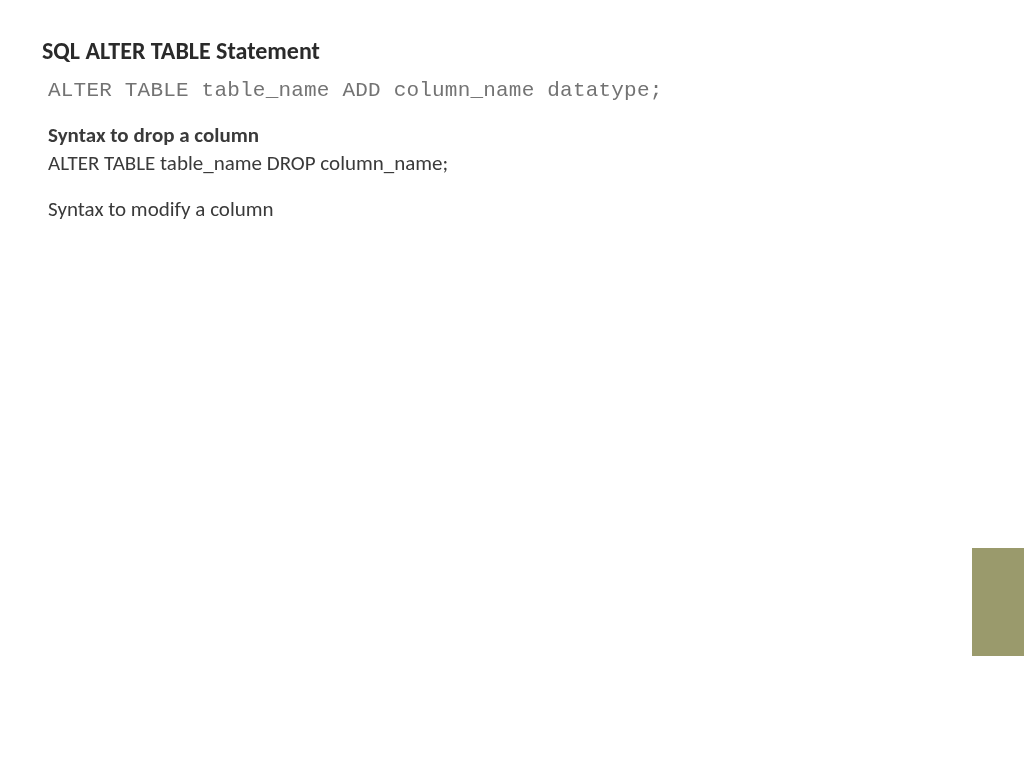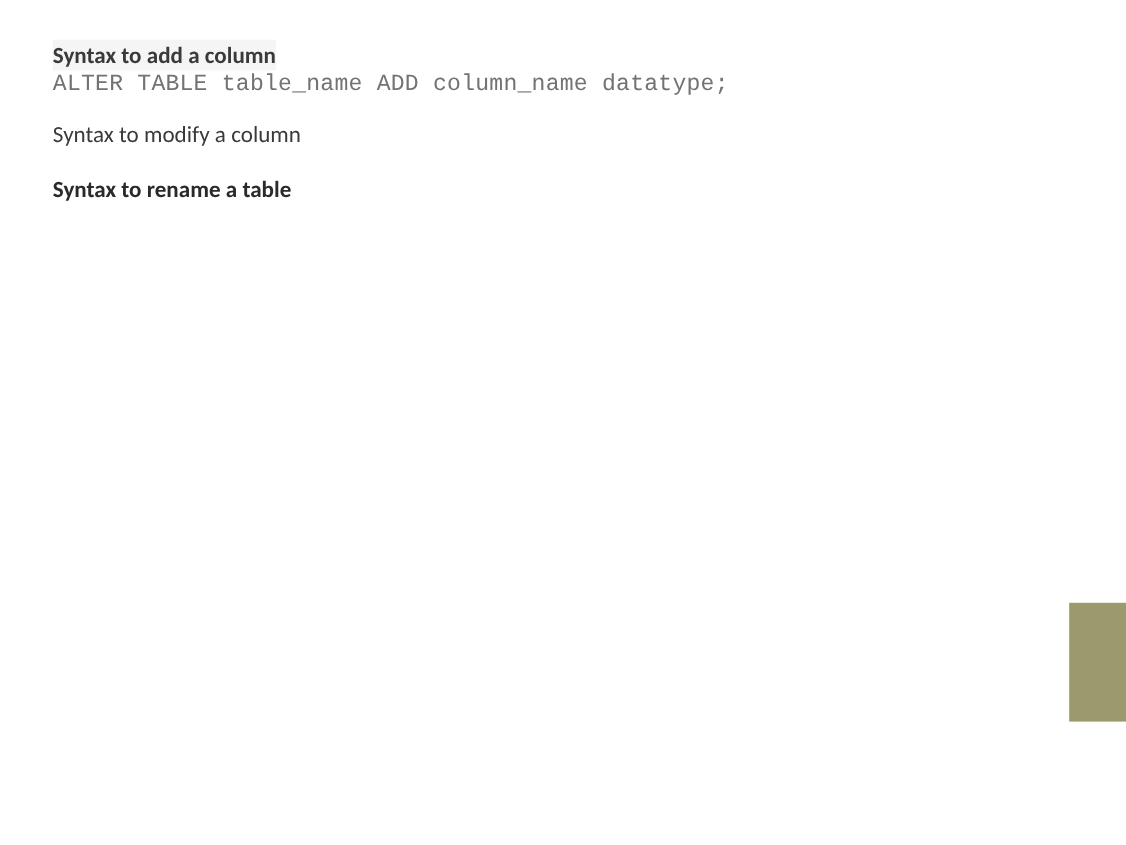--- a/index.html
+++ b/index.html
@@ -97,31 +97,34 @@
       color: #3a3a3a;
     }
     .indent {
       margin-left: 6px;
     }
   </style>
 </head>
 <body>
 
 <div class="slide">
+  <h1 class="title">SQL ALTER TABLE Statement</h1>
 
 
 
   <div class="syntax-block indent">
-    <div class="syntax-heading syntax-heading-bg">Syntax to add a column</div>
     <div class="syntax-code">ALTER TABLE table_name ADD column_name datatype;</div>
   </div>
 
+  <div class="syntax-block indent">
+    <div class="syntax-heading">Syntax to drop a column</div>
+    <div class="syntax-plain">ALTER TABLE table_name DROP column_name;</div>
+  </div>
 
   <div class="syntax-block indent">
     <div class="syntax-heading-norm">Syntax to modify a column</div>
   </div>
 
   <div class="rename-block indent">
-    <div class="rename-heading">Syntax to rename a table</div>
   </div>
 
   <div class="decor-bar"></div>
 </div>
 
 </body></html>

